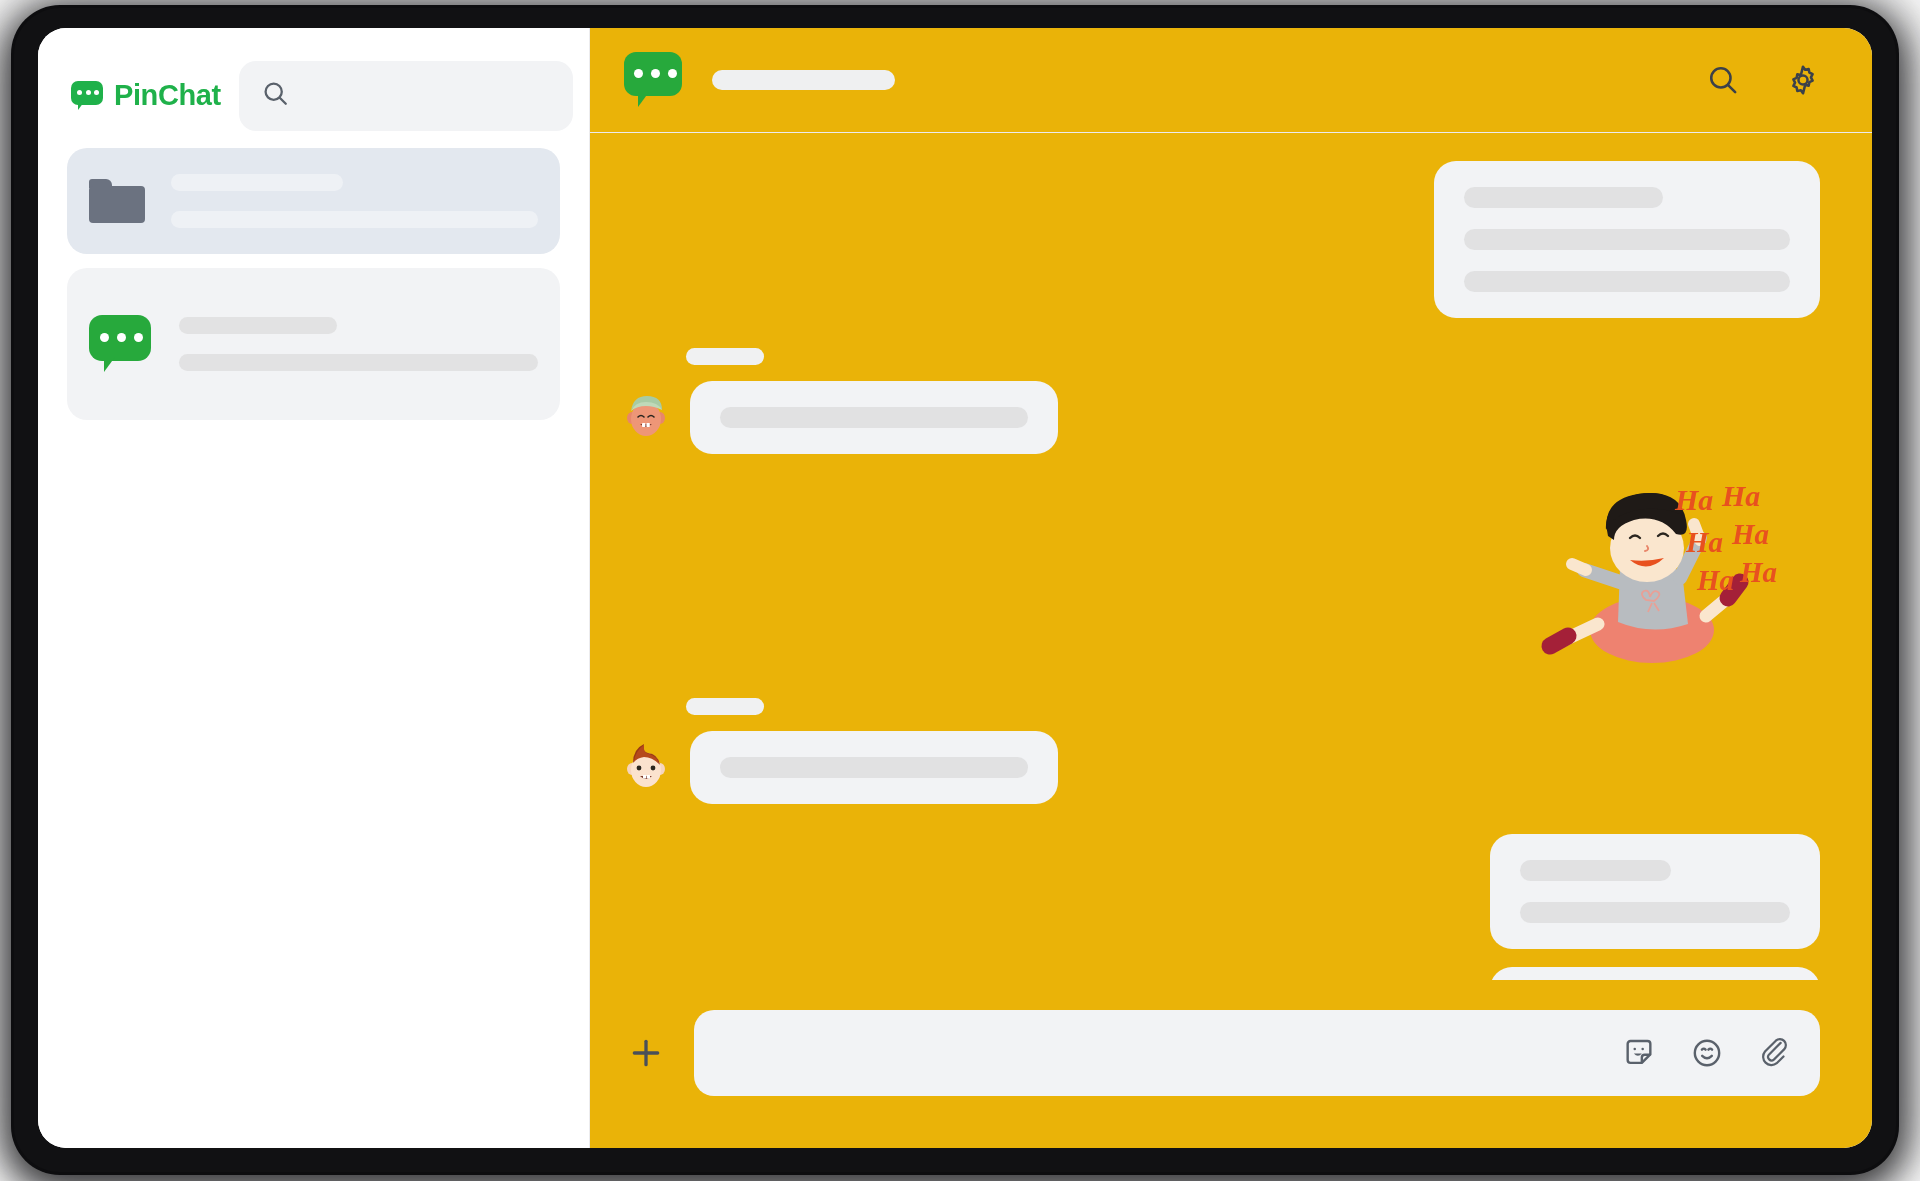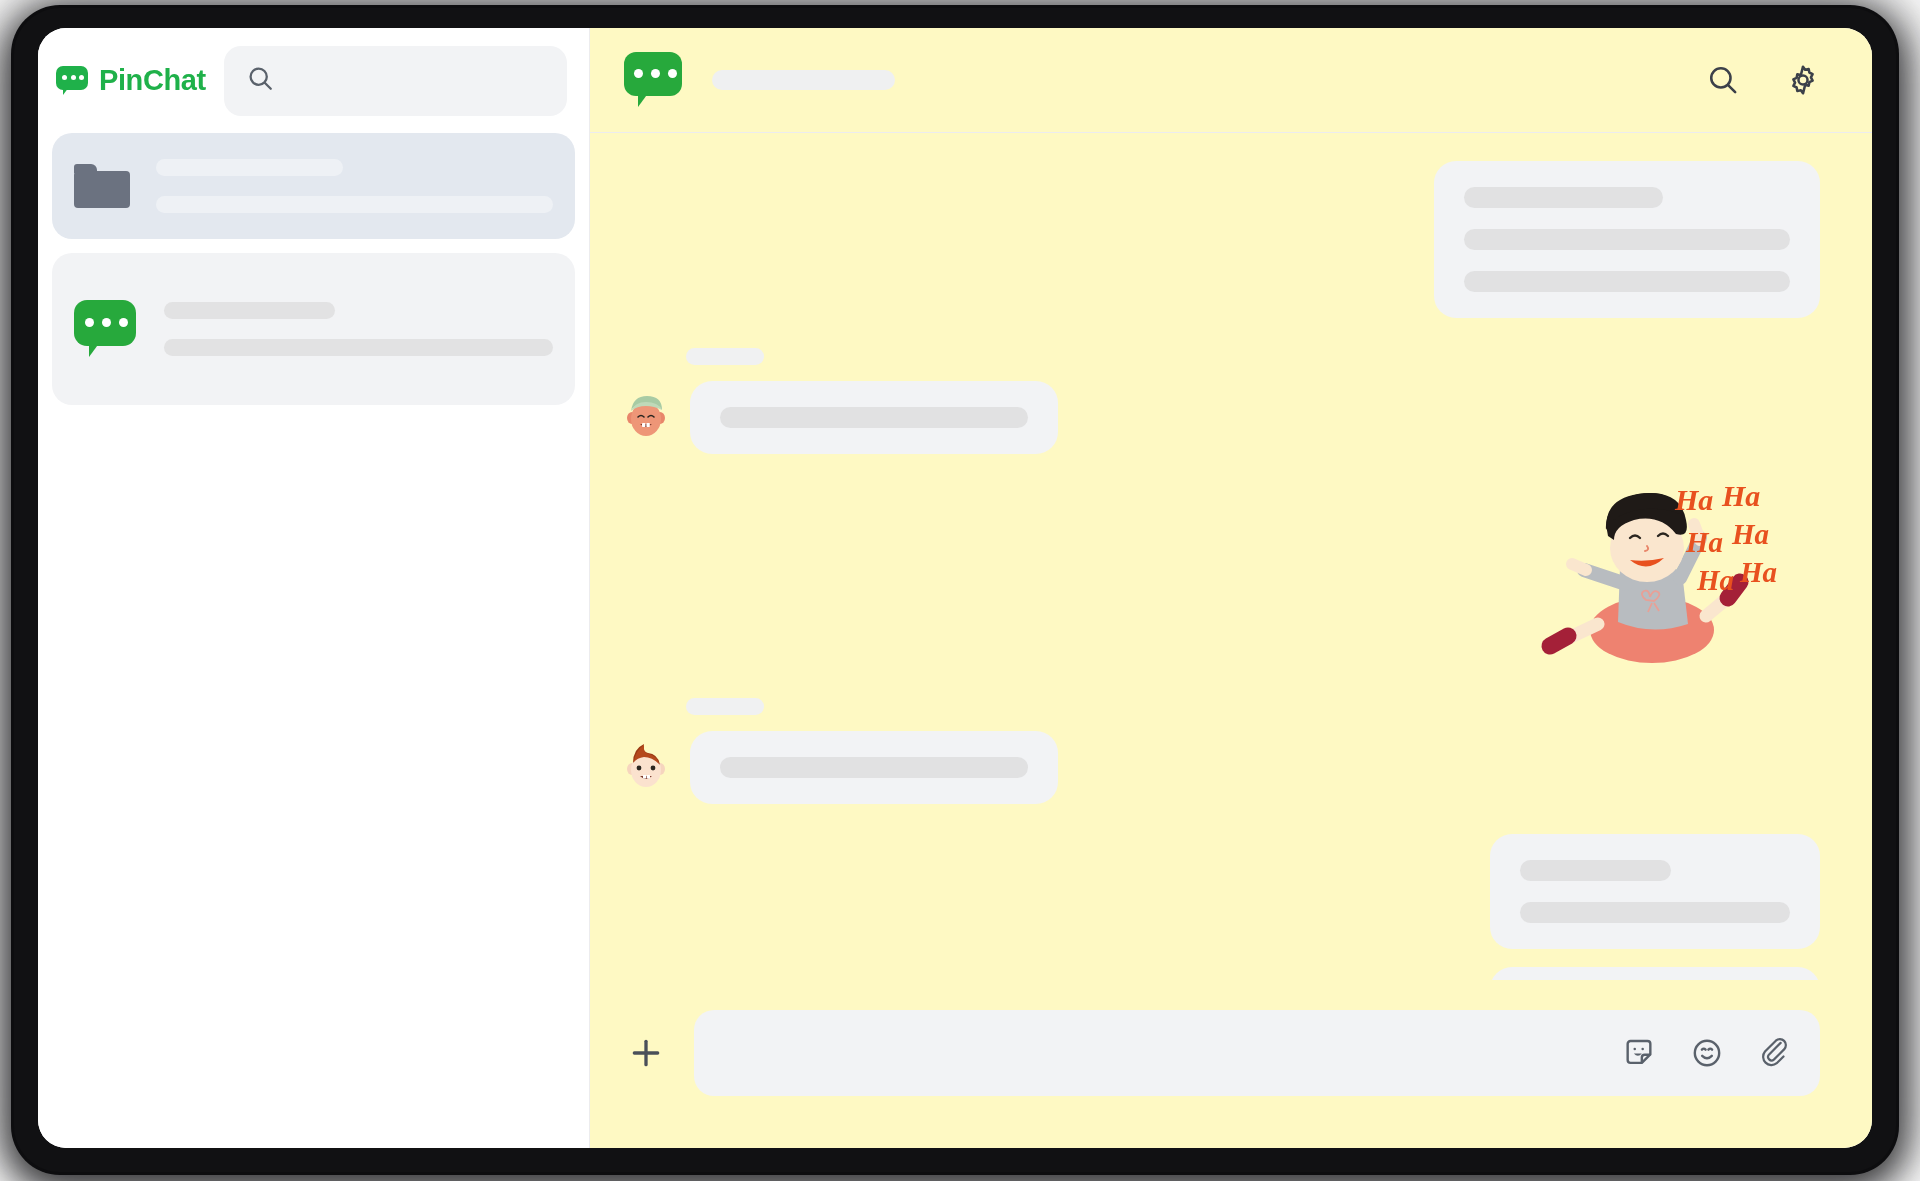--- a/index.html
+++ b/index.html
@@ -45,21 +45,21 @@
     display: flex;
   }
 
   
   .sidebar {
     width: 552px;
     height: 100%;
     background: #ffffff;
     border-right: 1.5px solid #ececee;
     flex: 0 0 552px;
-    padding: 0;
+    padding: 15px;
   }
 
   .sidebar-top {
     height: 105px;
     display: flex;
     align-items: center;
     padding: 0 22px 0 18px;
     gap: 18px;
   }
 
@@ -187,21 +187,21 @@
     display: flex; gap: 8px;
   }
   .chatbub-icon .dots i { width: 9px; height: 9px; background: #fff; border-radius: 50%; display:block; }
 
   
   .chat-panel {
     flex: 1;
     height: 100%;
     display: flex;
     flex-direction: column;
-    background: #fef9c3;
+    background: #eab308;
     min-width: 0;
   }
 
   .chat-header {
     height: 105px;
     border-bottom: 1.5px solid #ececee;
     display: flex;
     align-items: center;
     padding: 0 52px 0 34px;
     gap: 28px;

